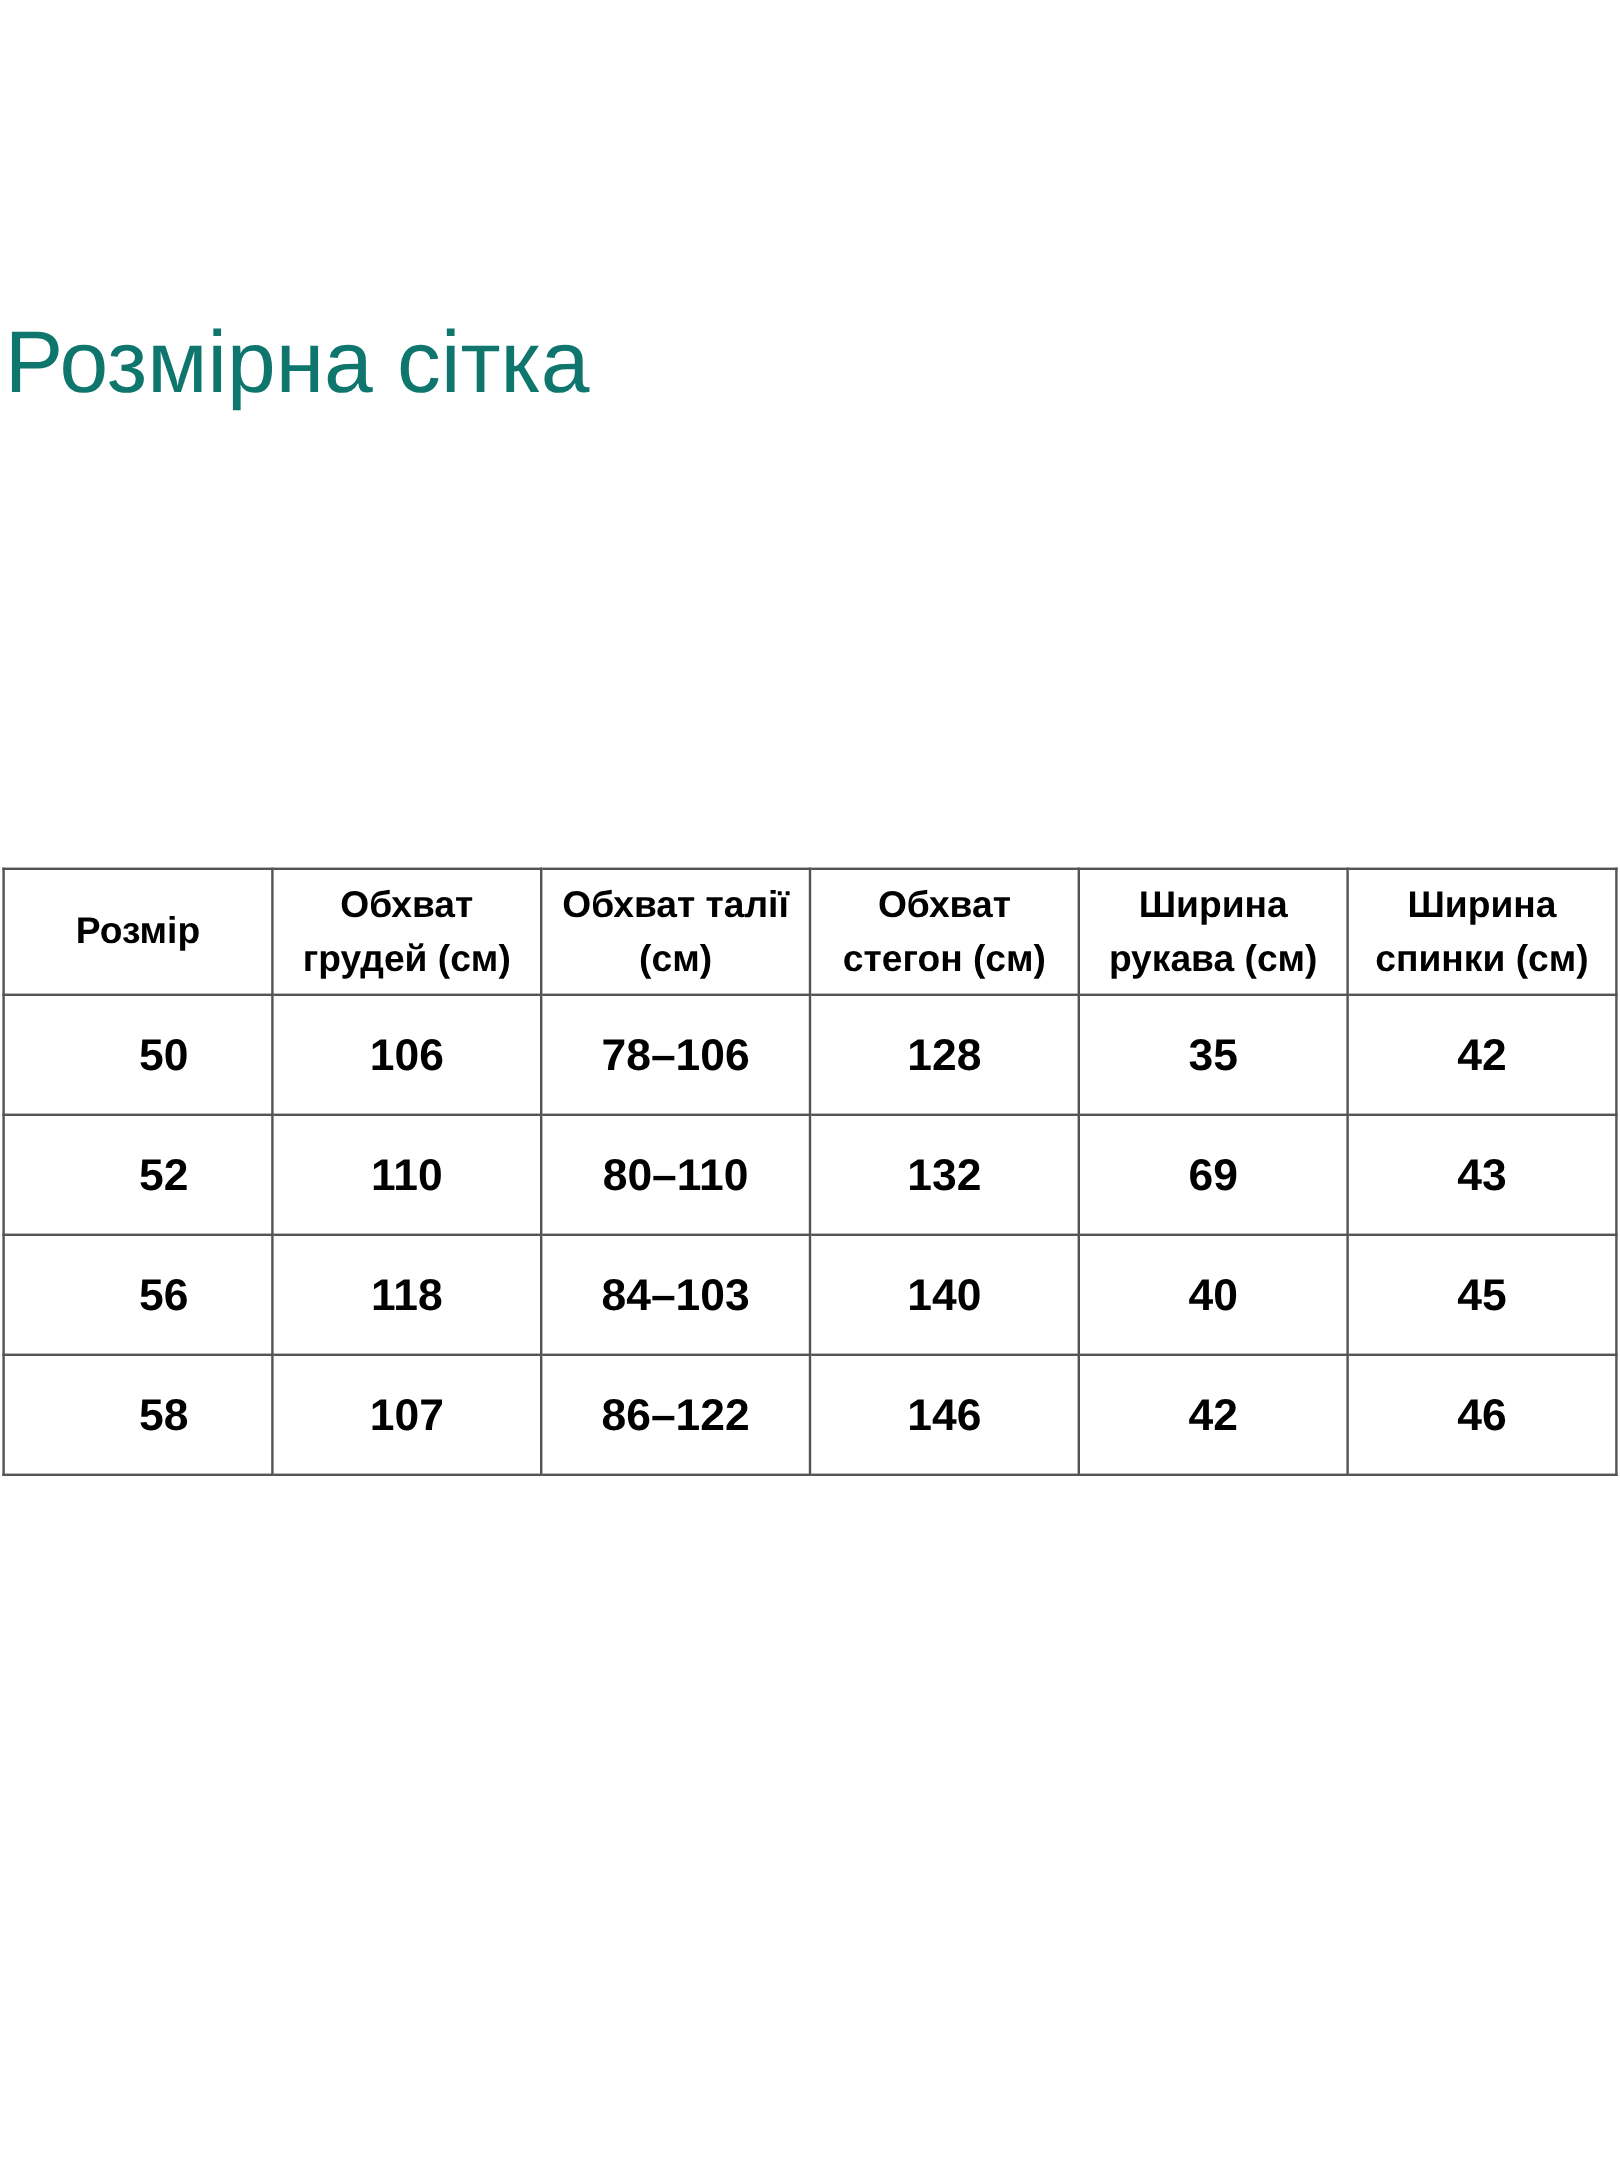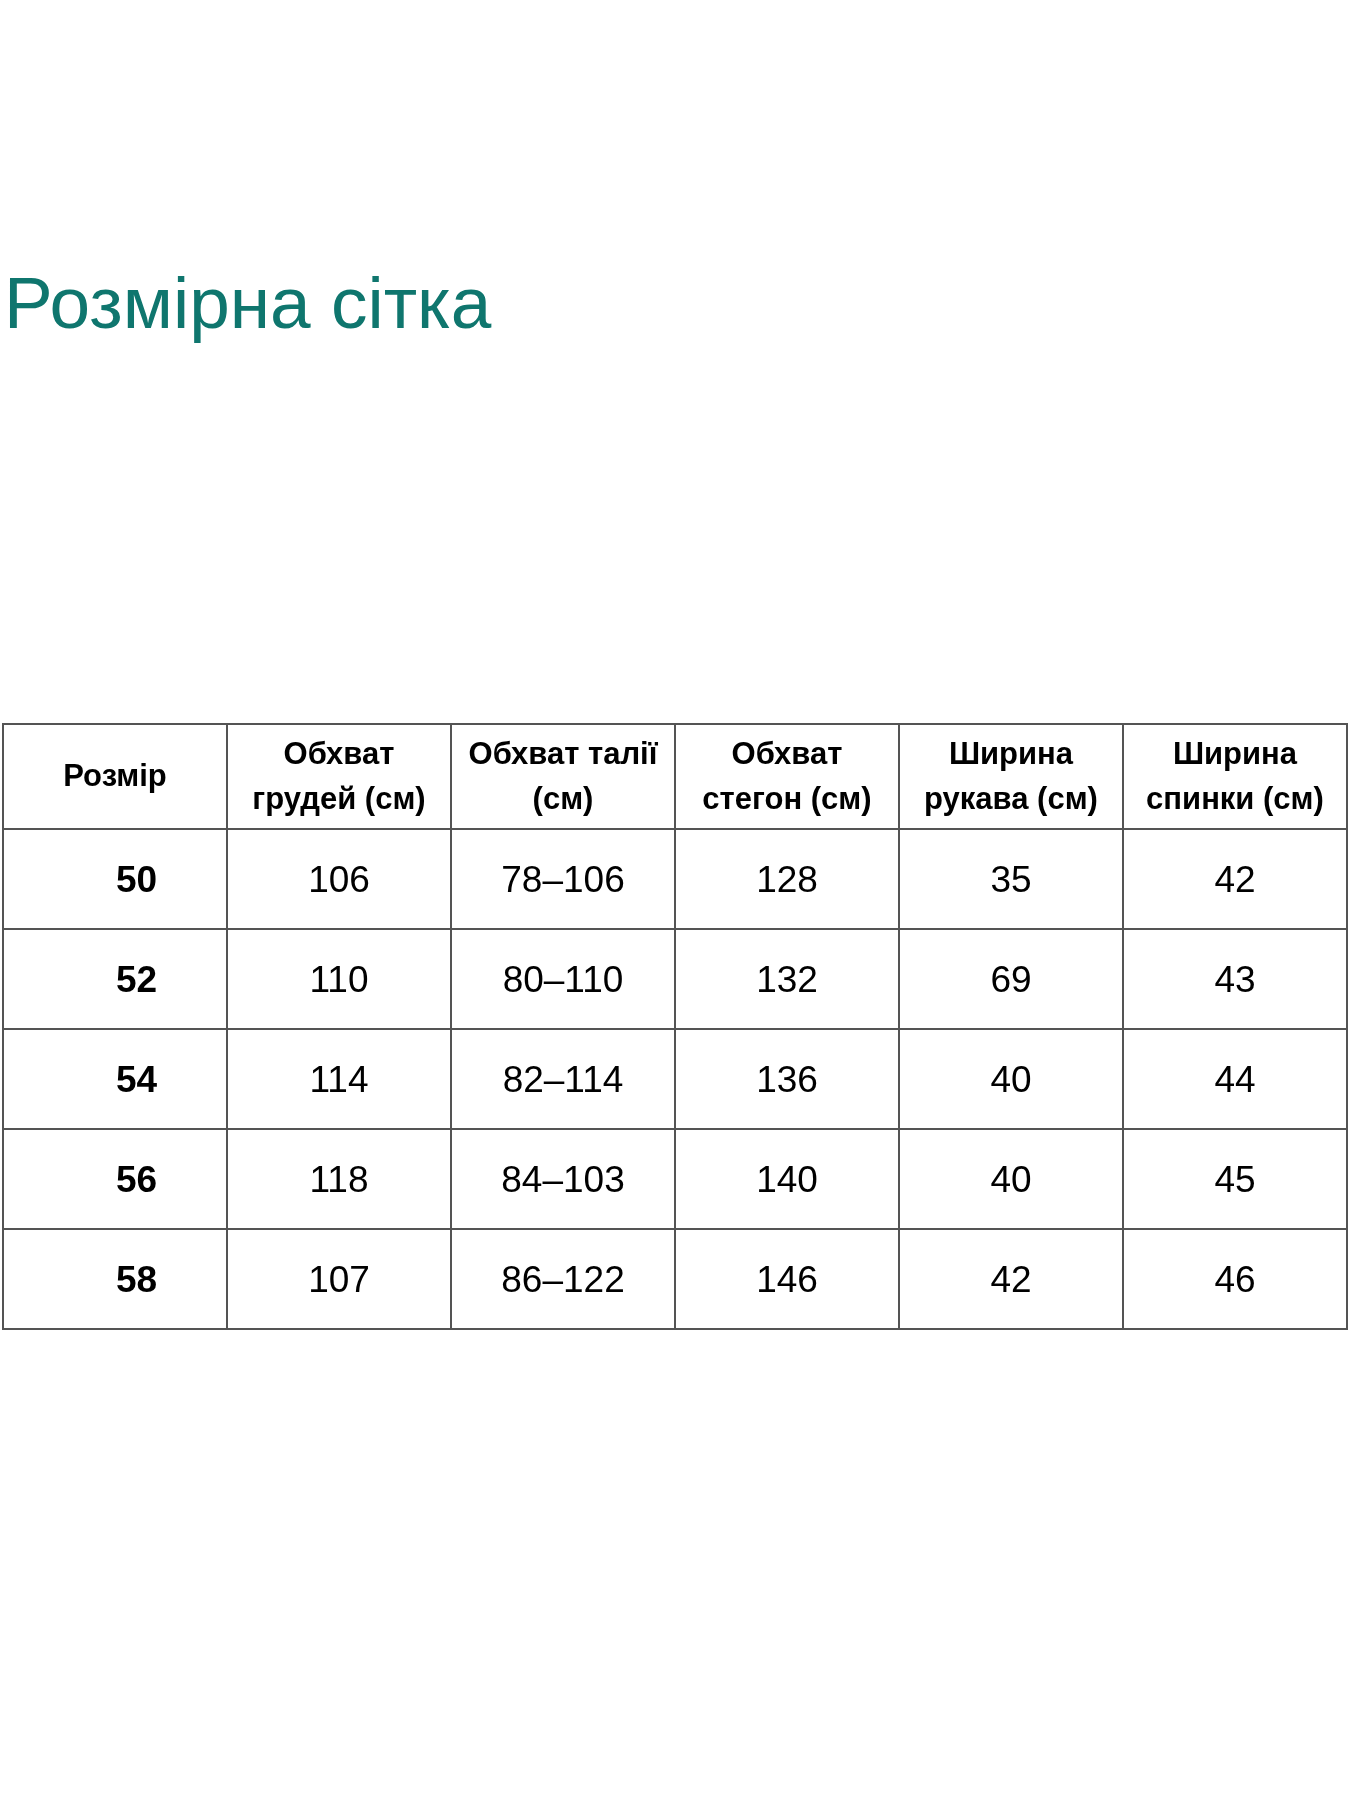--- a/index.html
+++ b/index.html
@@ -55,21 +55,21 @@
     height: 100px;
   }
   .size-table th {
     font-size: 31px;
     font-weight: 700;
     line-height: 1.42;
     white-space: pre-line;
   }
   .size-table td {
     font-size: 37px;
-    font-weight: 400;
+    font-weight: 700;
     line-height: 1;
   }
   .size-table td.size-cell {
     font-weight: 700;
     padding-left: 43px;
   }
 </style>
 </head>
 <body>
 
@@ -104,28 +104,20 @@
       </tr>
       <tr>
         <td class="size-cell">52</td>
         <td>110</td>
         <td>80–110</td>
         <td>132</td>
         <td>69</td>
         <td>43</td>
       </tr>
       <tr>
-        <td class="size-cell">54</td>
-        <td>114</td>
-        <td>82–114</td>
-        <td>136</td>
-        <td>40</td>
-        <td>44</td>
-      </tr>
-      <tr>
         <td class="size-cell">56</td>
         <td>118</td>
         <td>84–103</td>
         <td>140</td>
         <td>40</td>
         <td>45</td>
       </tr>
       <tr>
         <td class="size-cell">58</td>
         <td>107</td>

